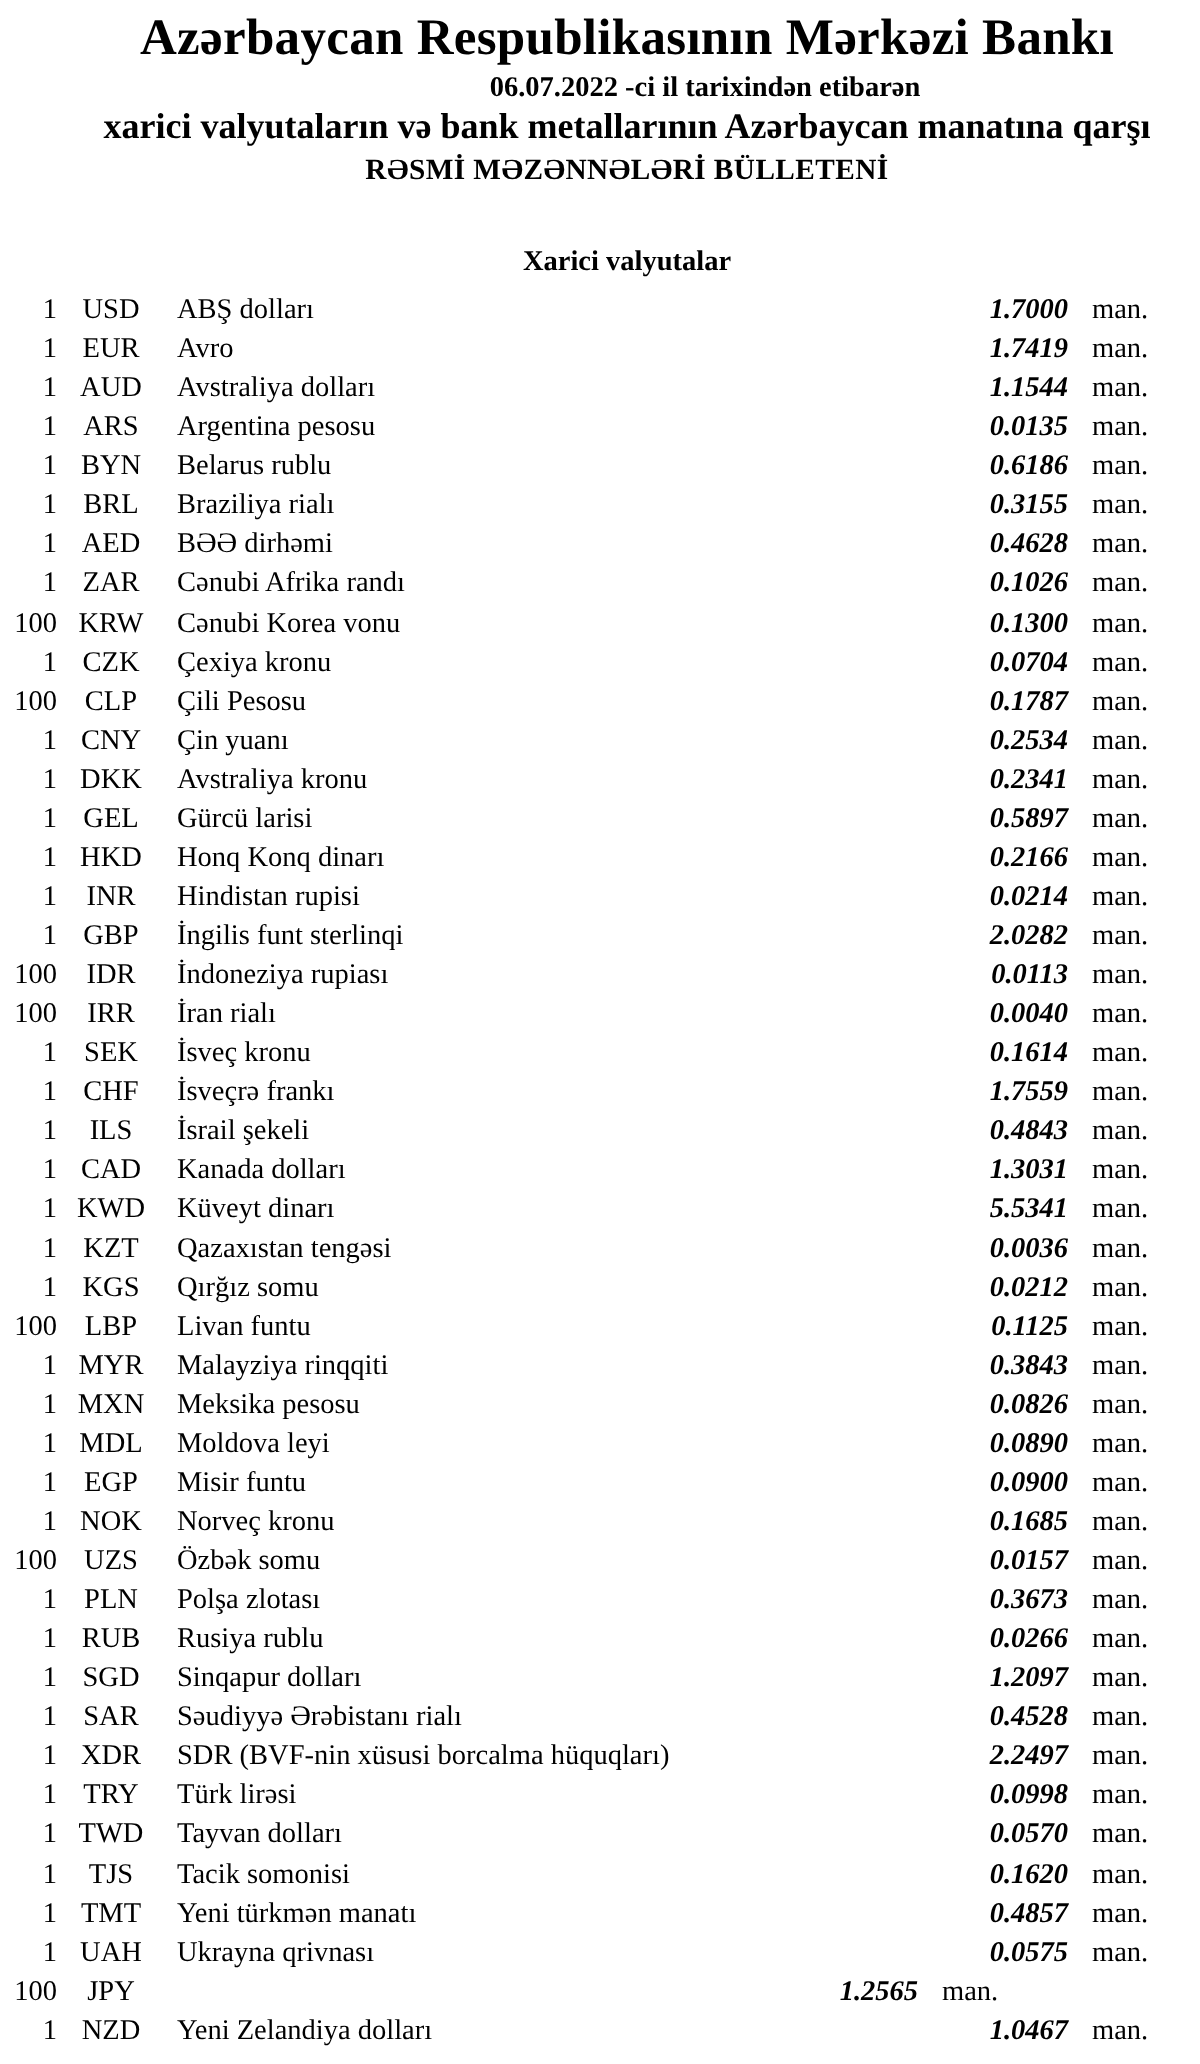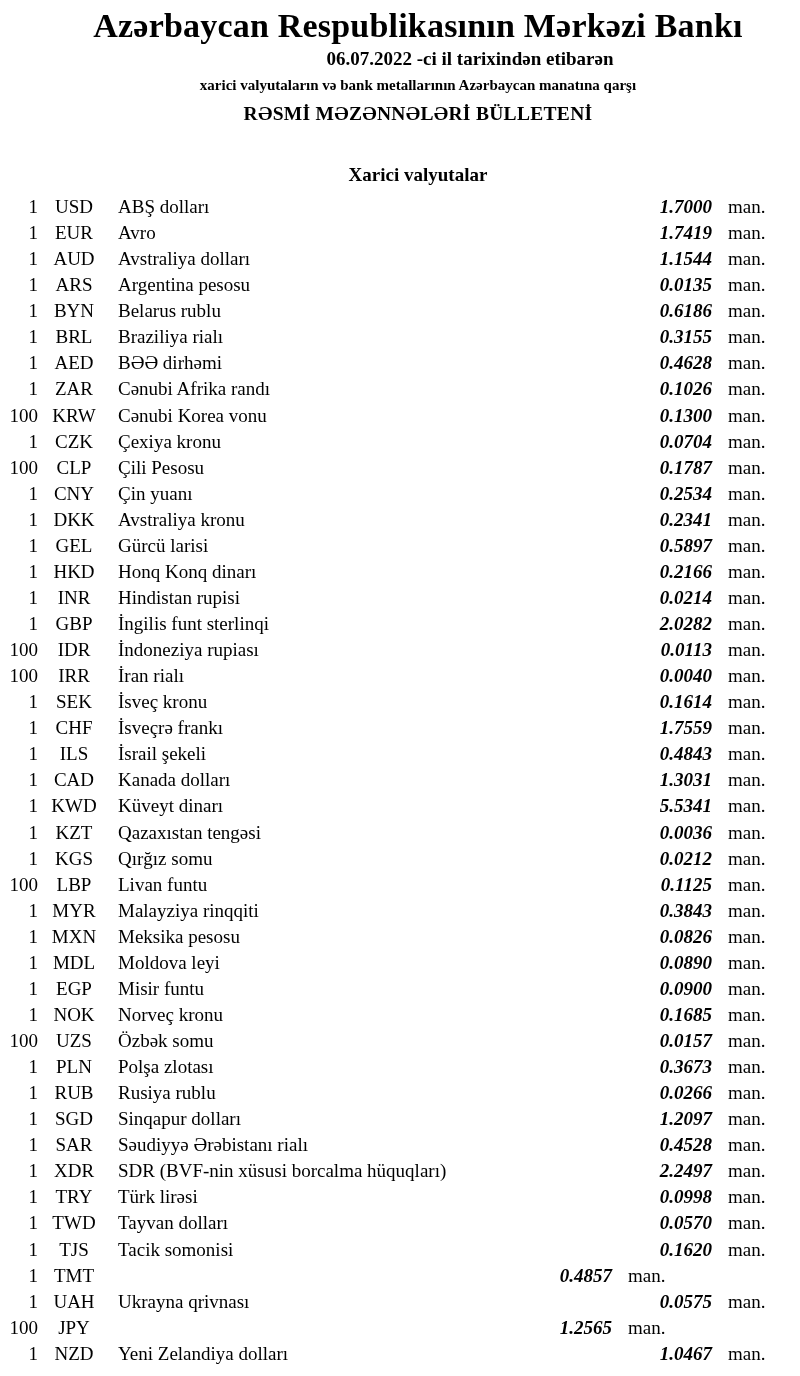--- a/index.html
+++ b/index.html
@@ -17,21 +17,21 @@
     font-size: 34px; font-weight: 700;
     margin: 10px 0 0; line-height: 32px;
     letter-spacing: 0.2px;
   }
   .date-line {
     font-size: 19px; font-weight: 700;
     margin: 6px 0 0; line-height: 22px;
     transform: translateX(52px);
   }
   .subject-line {
-    font-size: 15px; font-weight: 700;
+    font-size: 24px; font-weight: 700;
     margin: 4px 0 0; line-height: 22px;
   }
   .bulletin-line {
     font-size: 19.5px; font-weight: 700;
     margin: 6px 0 0; line-height: 24px;
     letter-spacing: 0.3px;
   }
   .section-title {
     text-align: center; padding-left: 36px;
     font-size: 19px; font-weight: 700;
@@ -393,20 +393,21 @@
     <span class="qty">1</span>
     <span class="code">TJS</span>
     <span class="name">Tacik somonisi</span>
     <span class="rate">0.1620</span>
     <span class="unit">man.</span>
   </div>
 
   <div class="rate-row">
     <span class="qty">1</span>
     <span class="code">TMT</span>
+    <span class="name">Yeni türkmən manatı</span>
     <span class="rate">0.4857</span>
     <span class="unit">man.</span>
   </div>
 
   <div class="rate-row">
     <span class="qty">1</span>
     <span class="code">UAH</span>
     <span class="name">Ukrayna qrivnası</span>
     <span class="rate">0.0575</span>
     <span class="unit">man.</span>

